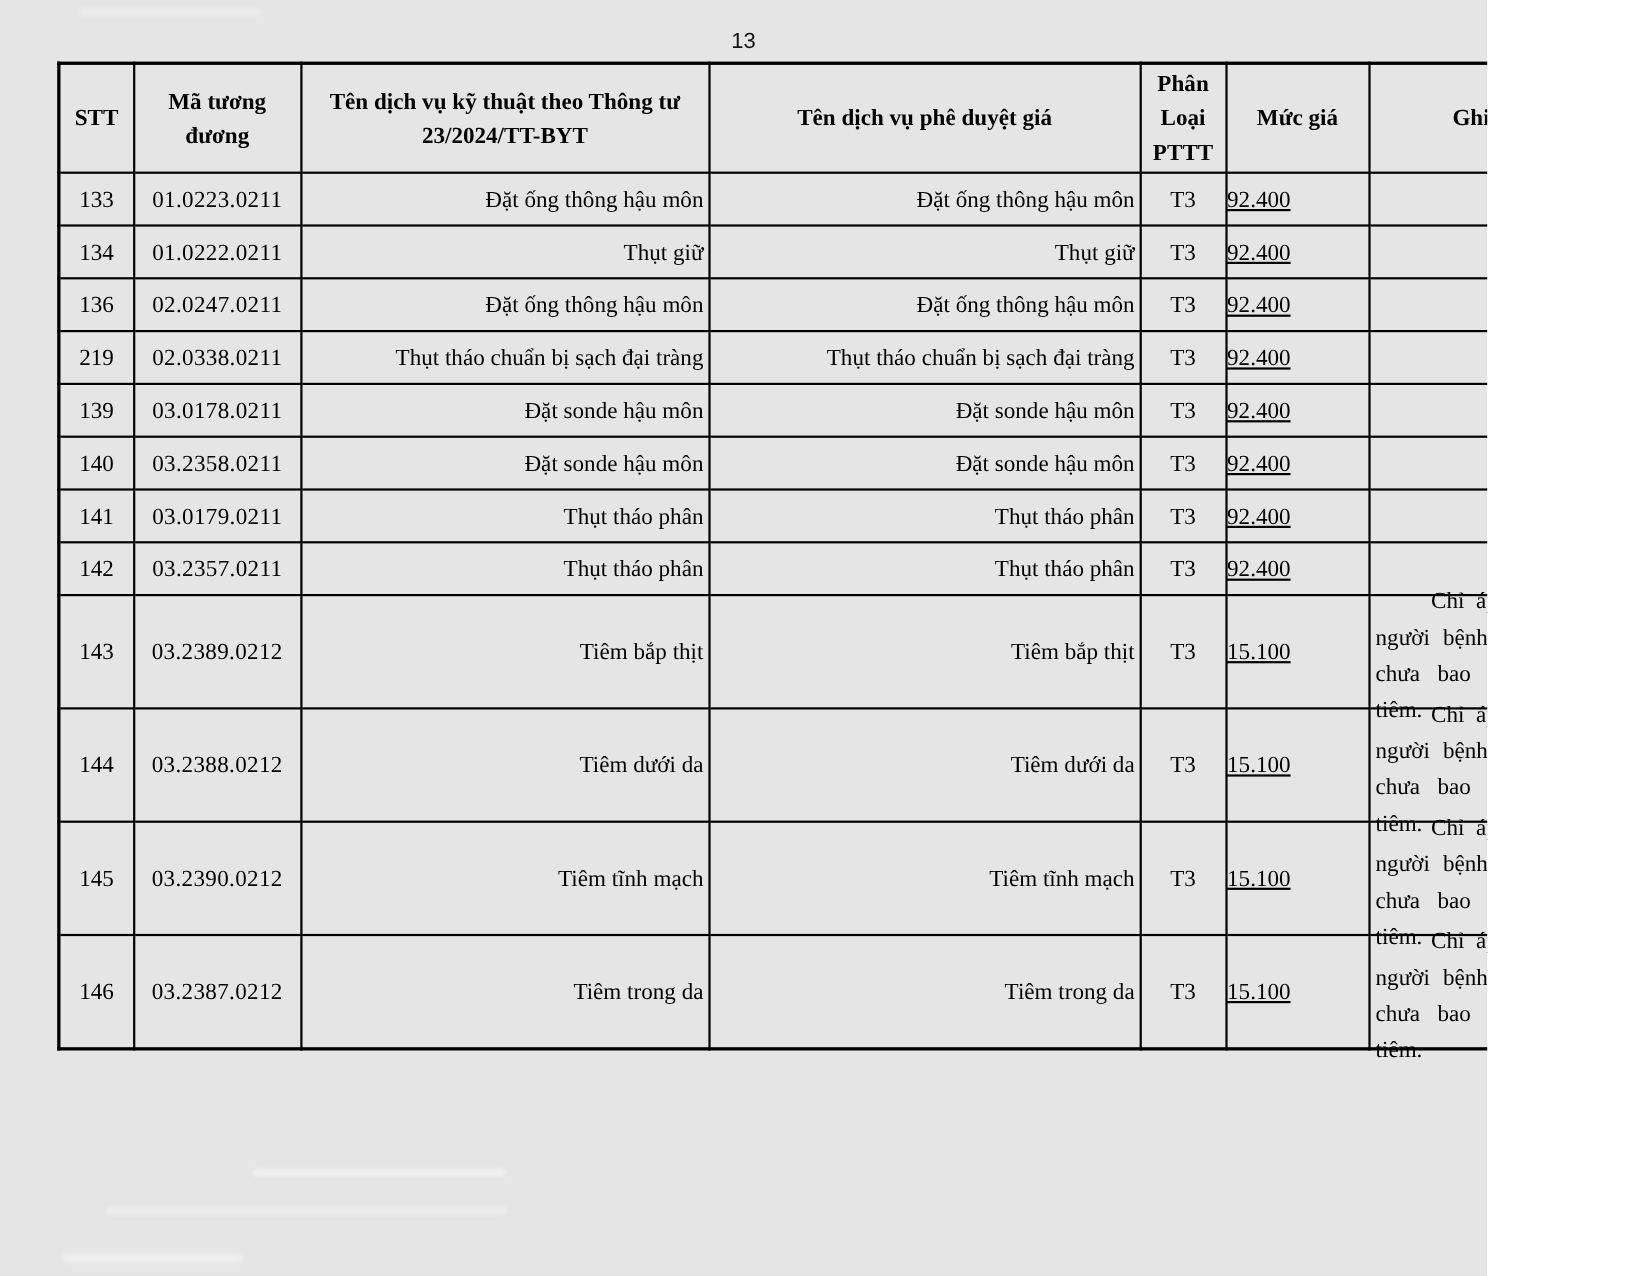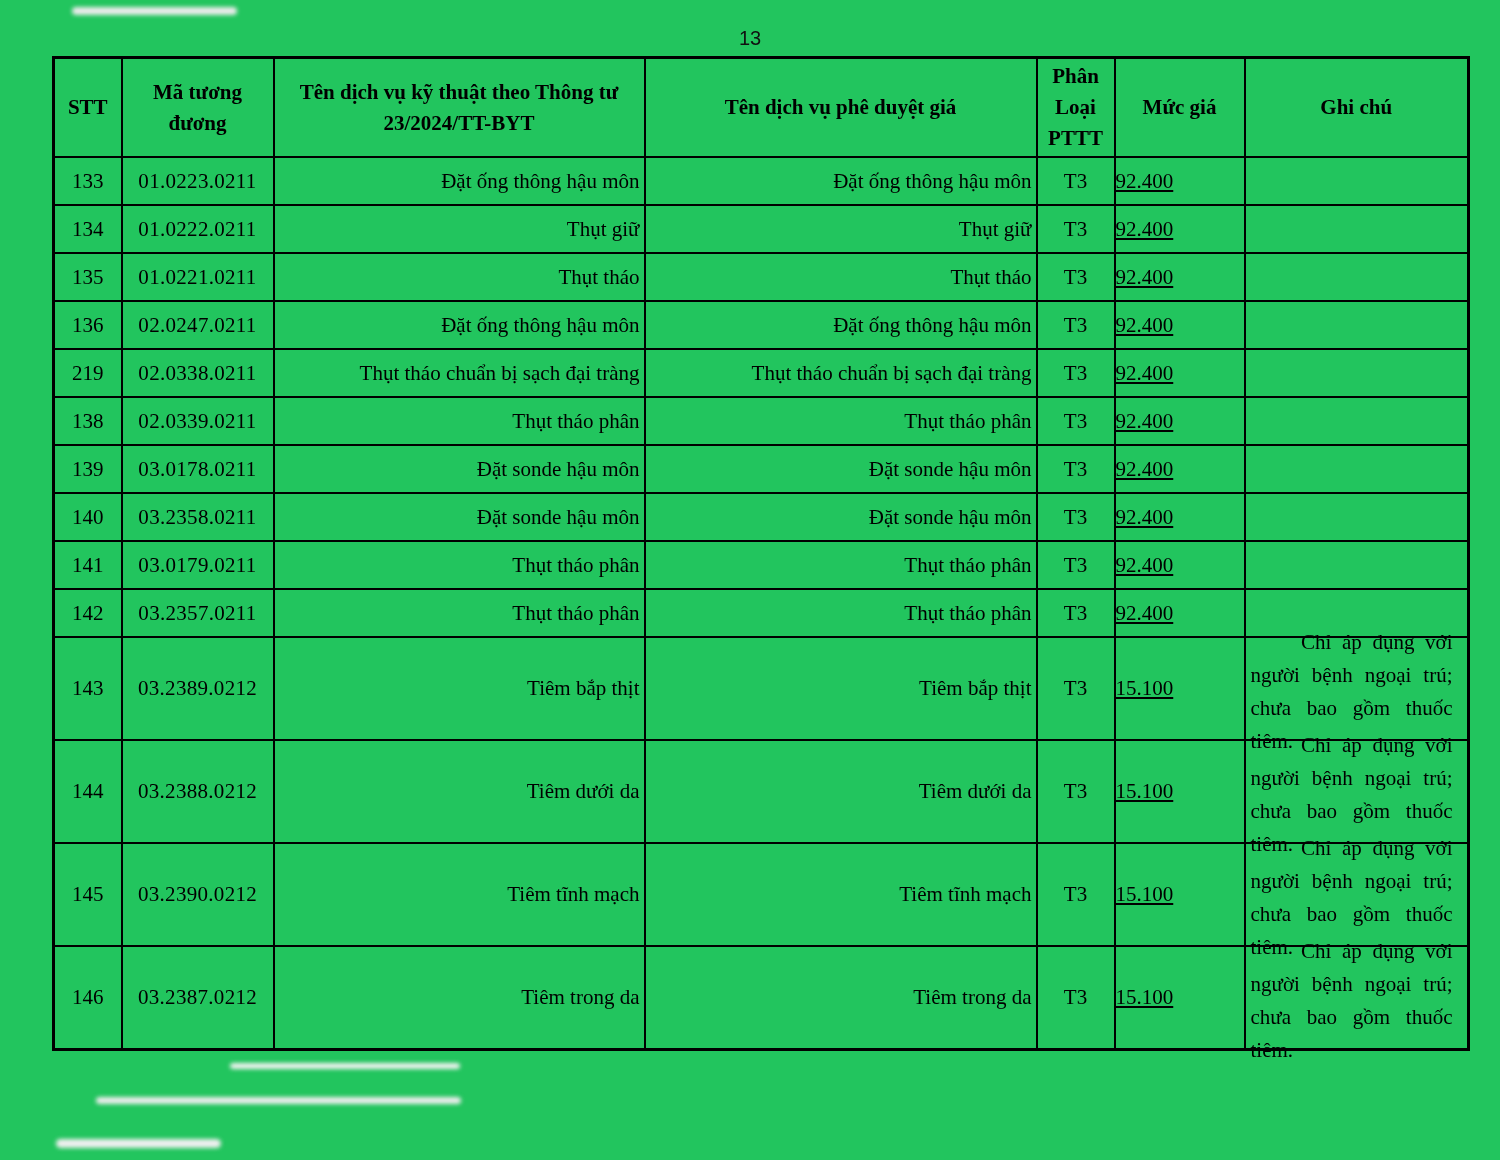--- a/index.html
+++ b/index.html
@@ -1,21 +1,21 @@
 <!DOCTYPE html>
 <html><head>
 <meta charset="utf-8">
 <style>
   * { margin: 0; padding: 0; box-sizing: border-box; }
   html, body { background: #ffffff; }
   .page {
     position: relative;
-    width: 1500px;
+    width: 1352px;
     height: 1160px;
-    background: #22c55e;
+    background: #e5e5e5;
     font-family: "Liberation Serif", "DejaVu Serif", serif;
     color: #000000;
     overflow: hidden;
   }
   .page-number {
     position: absolute;
     top: 27px;
     left: 0;
     width: 100%;
     text-align: center;
@@ -122,57 +122,35 @@
         <td class="c-ma">01.0222.0211</td>
         <td class="c-ten">Thụt giữ</td>
         <td class="c-ten">Thụt giữ</td>
         <td class="c-pl">T3</td>
         <td class="c-gia">92.400</td>
         <td class="c-note">
             <div class="note"></div>
           </td>
       </tr>
       <tr class="row-s">
-        <td class="c-stt">135</td>
-        <td class="c-ma">01.0221.0211</td>
-        <td class="c-ten">Thụt tháo</td>
-        <td class="c-ten">Thụt tháo</td>
-        <td class="c-pl">T3</td>
-        <td class="c-gia">92.400</td>
-        <td class="c-note">
-            <div class="note"></div>
-          </td>
-      </tr>
-      <tr class="row-s">
         <td class="c-stt">136</td>
         <td class="c-ma">02.0247.0211</td>
         <td class="c-ten">Đặt ống thông hậu môn</td>
         <td class="c-ten">Đặt ống thông hậu môn</td>
         <td class="c-pl">T3</td>
         <td class="c-gia">92.400</td>
         <td class="c-note">
             <div class="note"></div>
           </td>
       </tr>
       <tr class="row-s">
         <td class="c-stt">219</td>
         <td class="c-ma">02.0338.0211</td>
         <td class="c-ten">Thụt tháo chuẩn bị sạch đại tràng</td>
         <td class="c-ten">Thụt tháo chuẩn bị sạch đại tràng</td>
-        <td class="c-pl">T3</td>
-        <td class="c-gia">92.400</td>
-        <td class="c-note">
-            <div class="note"></div>
-          </td>
-      </tr>
-      <tr class="row-s">
-        <td class="c-stt">138</td>
-        <td class="c-ma">02.0339.0211</td>
-        <td class="c-ten">Thụt tháo phân</td>
-        <td class="c-ten">Thụt tháo phân</td>
         <td class="c-pl">T3</td>
         <td class="c-gia">92.400</td>
         <td class="c-note">
             <div class="note"></div>
           </td>
       </tr>
       <tr class="row-s">
         <td class="c-stt">139</td>
         <td class="c-ma">03.0178.0211</td>
         <td class="c-ten">Đặt sonde hậu môn</td>

